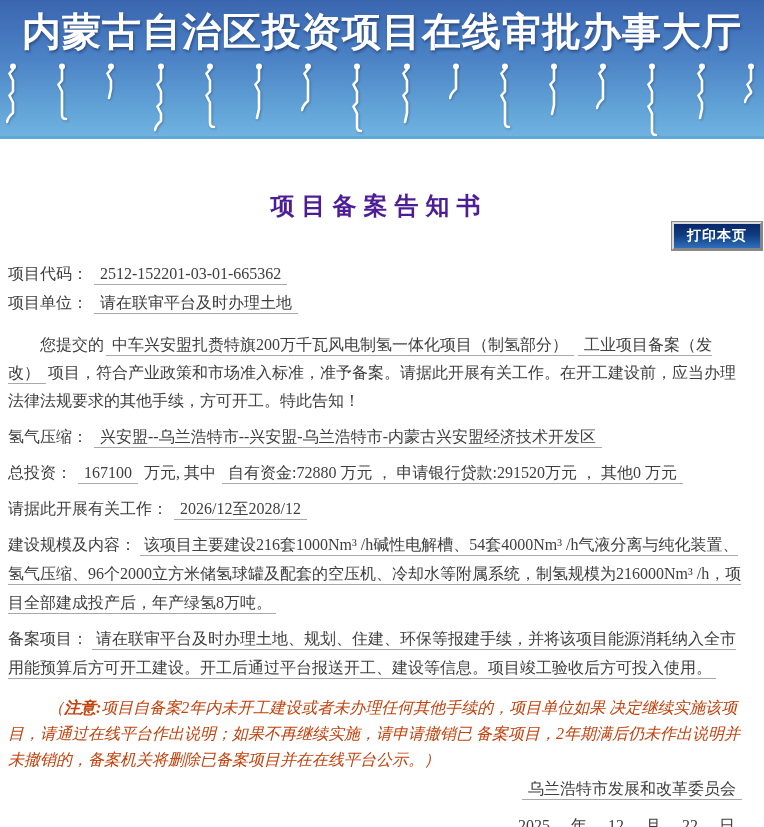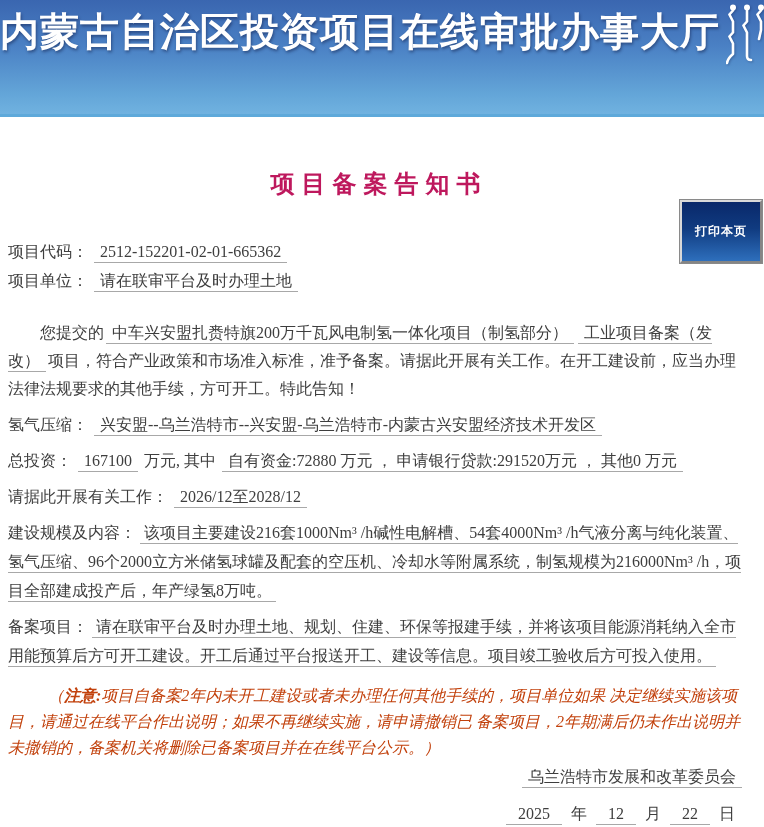--- a/index.html
+++ b/index.html
@@ -6,26 +6,26 @@
   html,body { width: 764px; background: #fff; }
   body {
     height: 827px;
     overflow: hidden;
     font-family: "Liberation Serif", "DejaVu Serif", serif;
     color: #3e3e3e;
   }
 
   
   .banner {
-    height: 117px;
+    height: 139px;
     background: linear-gradient(180deg, #3a66b0 0%, #4a80c4 40%, #63a5d8 82%, #70b2e0 100%);
     border-bottom: 3px solid #5ea9da;
     position: relative;
     display: flex;
-    flex-direction: row;
+    flex-direction: column;
     overflow: hidden;
     justify-content: space-between;
   }
   .banner-title-cn {
     font-size: 39px;
     font-weight: bold;
     color: #fff;
     text-align: center;
     letter-spacing: 1px;
     padding-top: 5px;
@@ -54,47 +54,47 @@
   .content {
     position: relative;
     padding: 0 14px 0 8px;
     font-size: 16px;
   }
   .print-btn {
     position: absolute;
     top: 32px;
     right: 2px;
     font-family: inherit;
-    font-size: 12px;
+    font-size: 14px;
     font-weight: bold;
     color: #fff;
     background: linear-gradient(180deg, #09286a 0%, #103b80 45%, #2e6fbc 100%);
     border: 2px outset #d9d9d9;
     box-shadow: 0 0 0 1px #8a8a8a;
-    padding: 21px 13px;
+    padding: 3px 13px;
     cursor: pointer;
     letter-spacing: 1px;
   }
   .doc-title {
     margin-top: 51px;
     text-align: center;
     font-size: 24px;
     font-weight: bold;
-    color: #be185d;
+    color: #4c1d95;
     letter-spacing: 7px;
   }
   .row { line-height: 29px; }
   .row-first { margin-top: 37px; }
   .label { white-space: nowrap; text-align: center; }
   .u { border-bottom: 1px solid #a8a8a8; }
   .pad  { padding: 0 6px 2px 6px; margin: 0 2px; }
   .pad2 { padding: 0 4px 2px 4px; }
   .padw { padding: 0 12px 2px 12px; }
   .para { line-height: 28px; }
-  .indent { text-indent: 2em; margin-top: 24px; }
+  .indent { text-indent: 2em; margin-top: 14px; }
   .block { margin-top: 7px; line-height: 29px; }
   .notice {
     margin-top: 13px;
     font-style: italic;
     line-height: 26px;
     text-indent: 2.5em;
     color: #c2410c;
   }
   .sig { text-align: right; padding-right: 6px; }
   .sig-agency { margin-top: 2px; line-height: 28px; }
@@ -176,21 +176,21 @@
 </div>
 
 <div class="content">
 
   <button class="print-btn">打印本页</button>
 
   <h1 class="doc-title">项目备案告知书</h1>
 
   <div class="row row-first">
     <span class="label">项目代码：</span>
-    <span class="u pad">2512-152201-02-01-665362</span>
+    <span class="u pad">2512-152201-03-01-665362</span>
   </div>
 
   <div class="row">
     <span class="label">项目单位：</span>
     <span class="u pad">请在联审平台及时办理土地</span>
   </div>
 
   <p class="para indent"><span>您提交的</span><span class="u pad">中车兴安盟扎赉特旗200万千瓦风电制氢一体化项目（制氢部分）</span><span class="u pad">工业项目备案（发改）</span><span>项目，符合产业政策和市场准入标准，准予备案。请据此开展有关工作。在开工建设前，应当办理法律法规要求的其他手续，方可开工。特此告知！</span></p>
 
   <div class="block">

